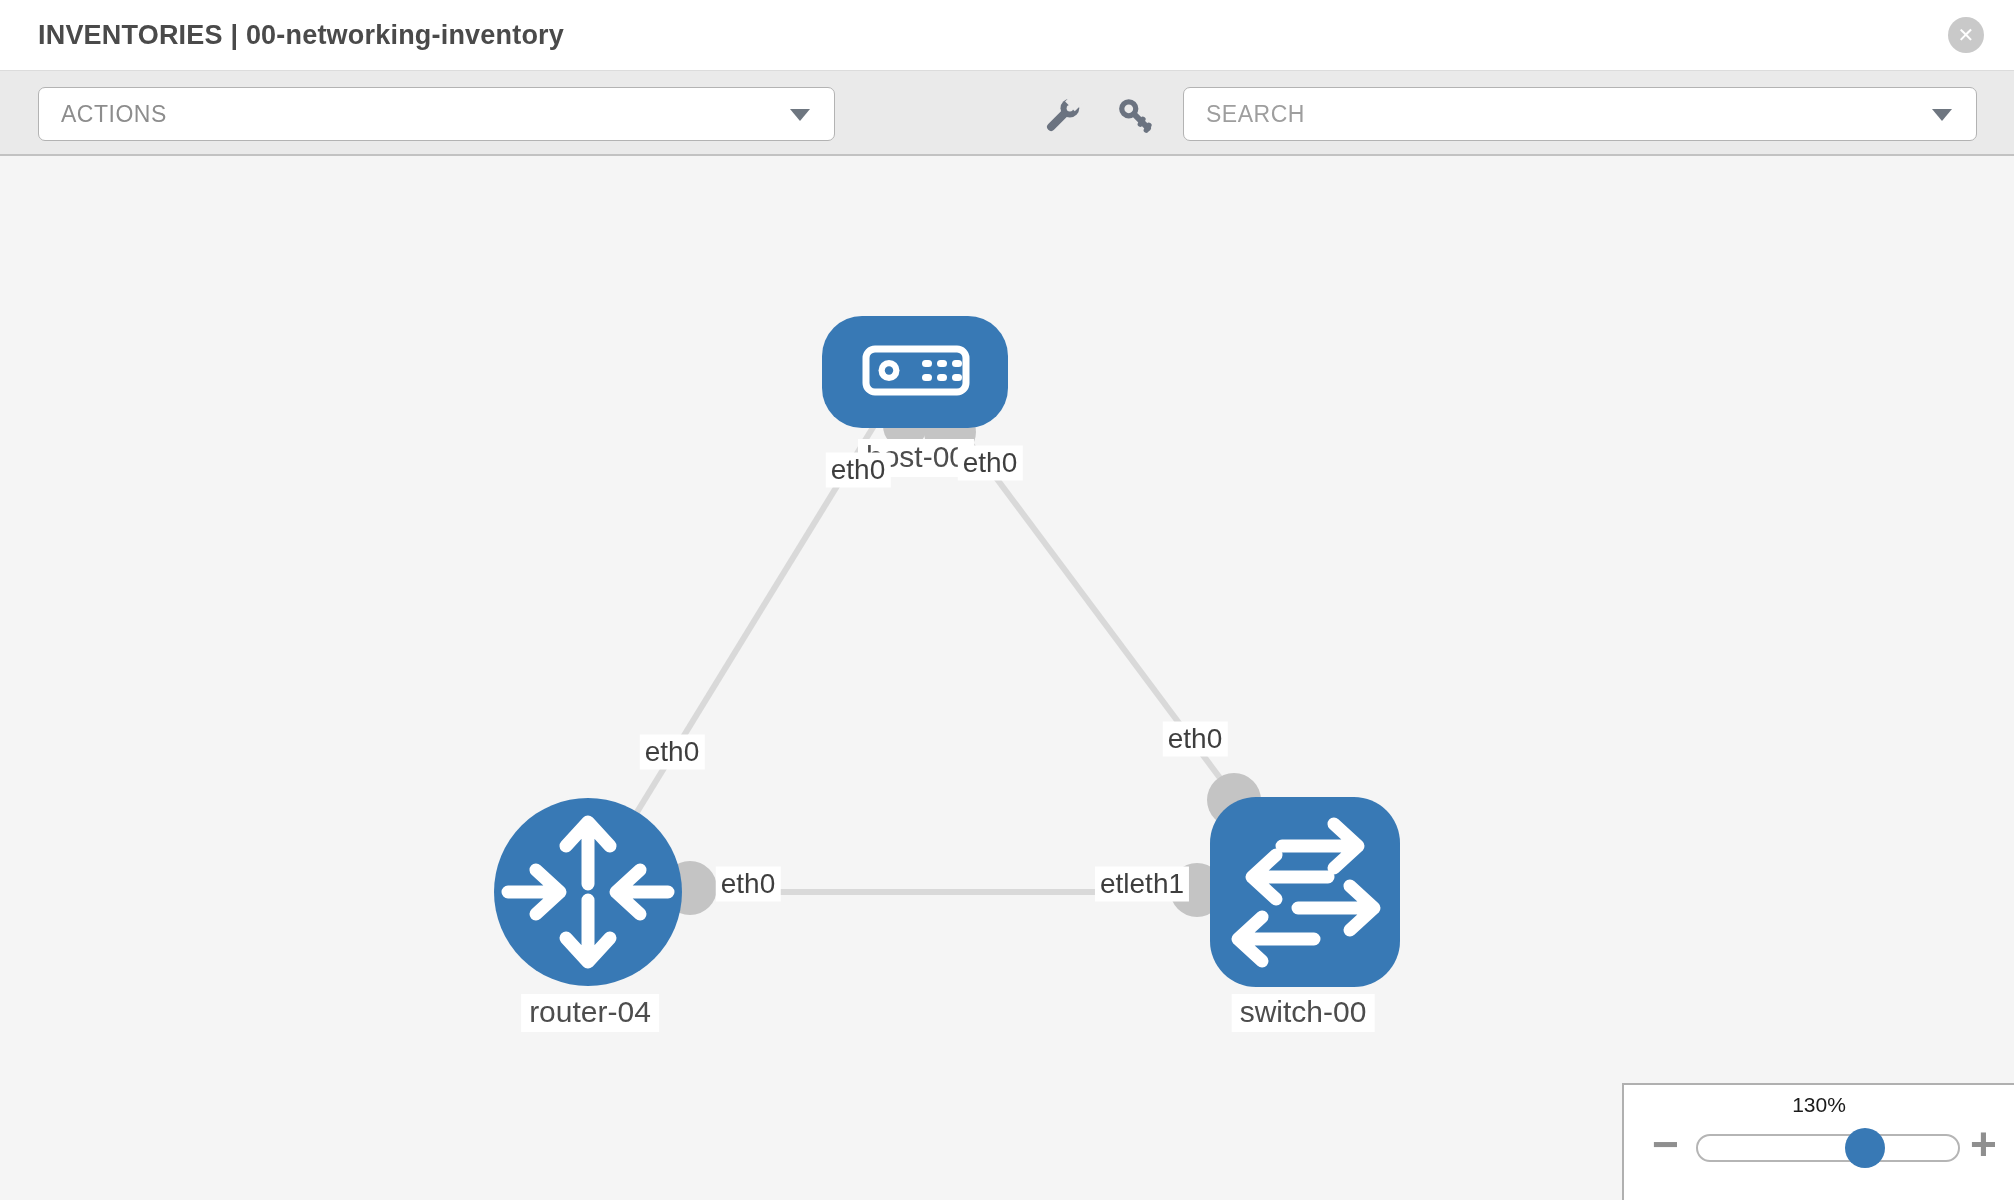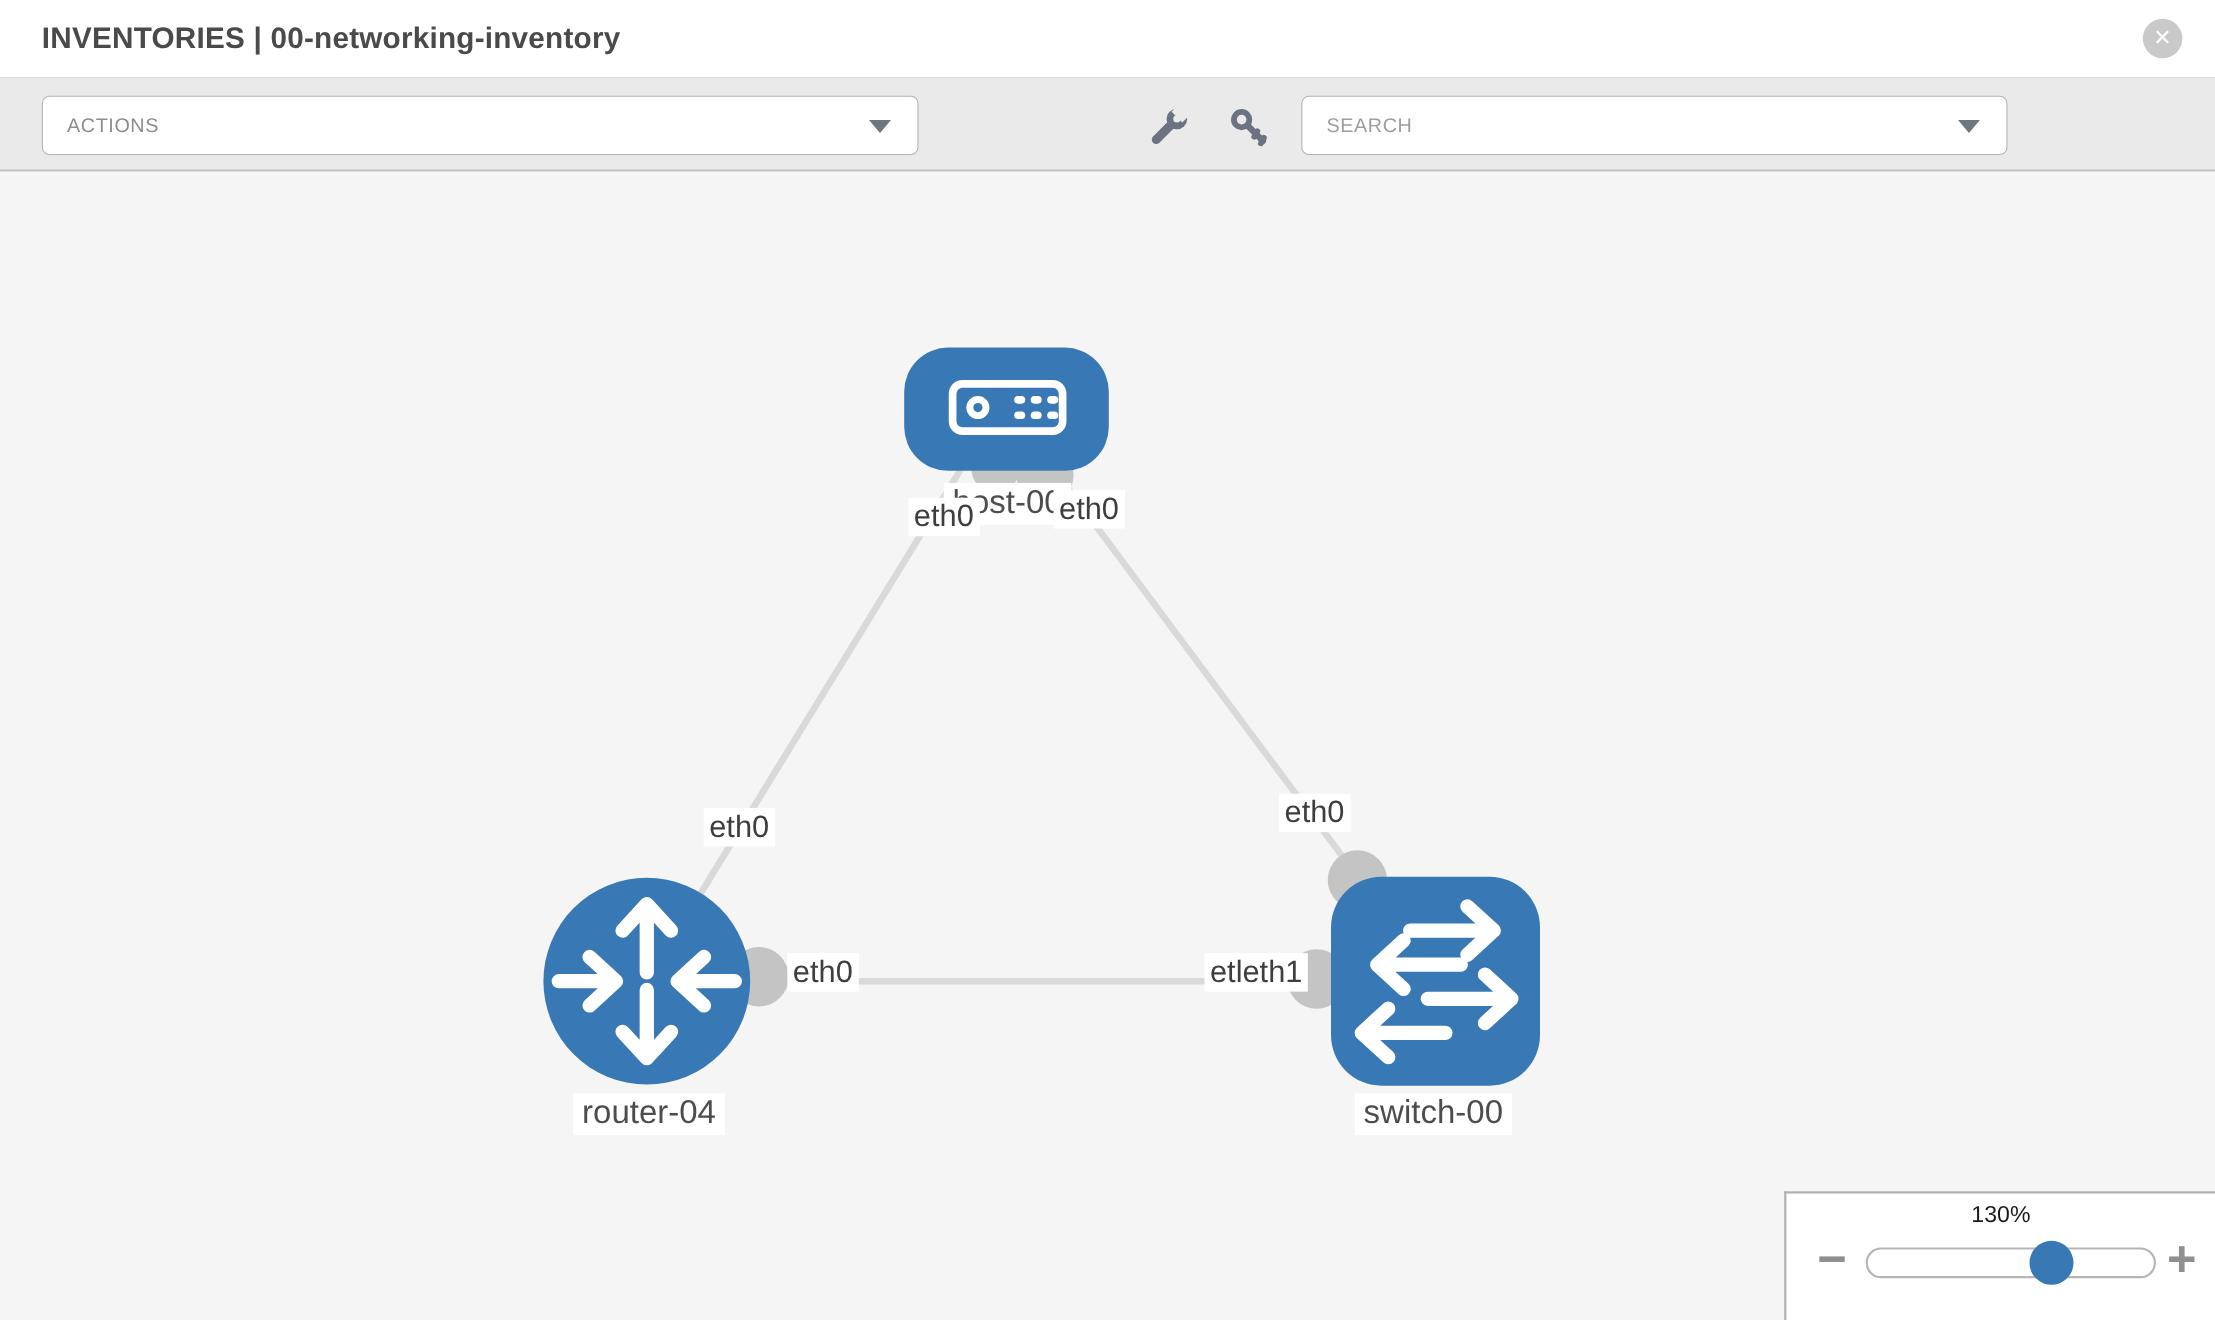--- a/index.html
+++ b/index.html
@@ -14,27 +14,27 @@
   .close-btn { position:absolute; right:30px; top:17px; width:36px; height:36px;
     border-radius:50%; background:#c9c9c9; color:#ffffff; text-align:center;
     line-height:36px; font-size:20px; font-weight:bold; cursor:pointer; }
 
   
   .toolbar { position:absolute; top:70px; left:0; width:100%; height:86px;
     background:#eaeaea; border-top:1px solid #dcdcdc; border-bottom:2px solid #c2c2c2; }
   .select-box { position:absolute; top:16px; height:54px; background:#ffffff;
     border:1px solid #b3b3b3; border-radius:7px; cursor:pointer; }
   .select-box .sel-label { position:absolute; left:22px; top:0; line-height:52px;
-    font-size:18px; color:#8d8d8d; letter-spacing:.5px; }
+    font-size:23px; color:#8d8d8d; letter-spacing:.5px; }
   .select-box.search .sel-label { color:#9e9e9e; }
   .caret { position:absolute; right:24px; top:50%; margin-top:-5px; width:0; height:0;
     border-left:10px solid transparent; border-right:10px solid transparent;
     border-top:12px solid #6e7680; }
   .actions-box { left:38px; width:797px; }
-  .search-box { left:1183px; width:642px; }
+  .search-box { left:1183px; width:794px; }
   .tool-icon { position:absolute; top:24px; width:40px; height:40px; cursor:pointer; }
   .wrench { left:1043px; }
   .key { left:1115px; }
 
   
   .canvas { position:absolute; top:156px; left:0; width:2014px; height:1044px;
     background:#f5f5f5; overflow:hidden; }
   .topo-svg { position:absolute; top:0; left:0; }
 
   .node-label { position:absolute; transform:translate(-50%,-50%);

